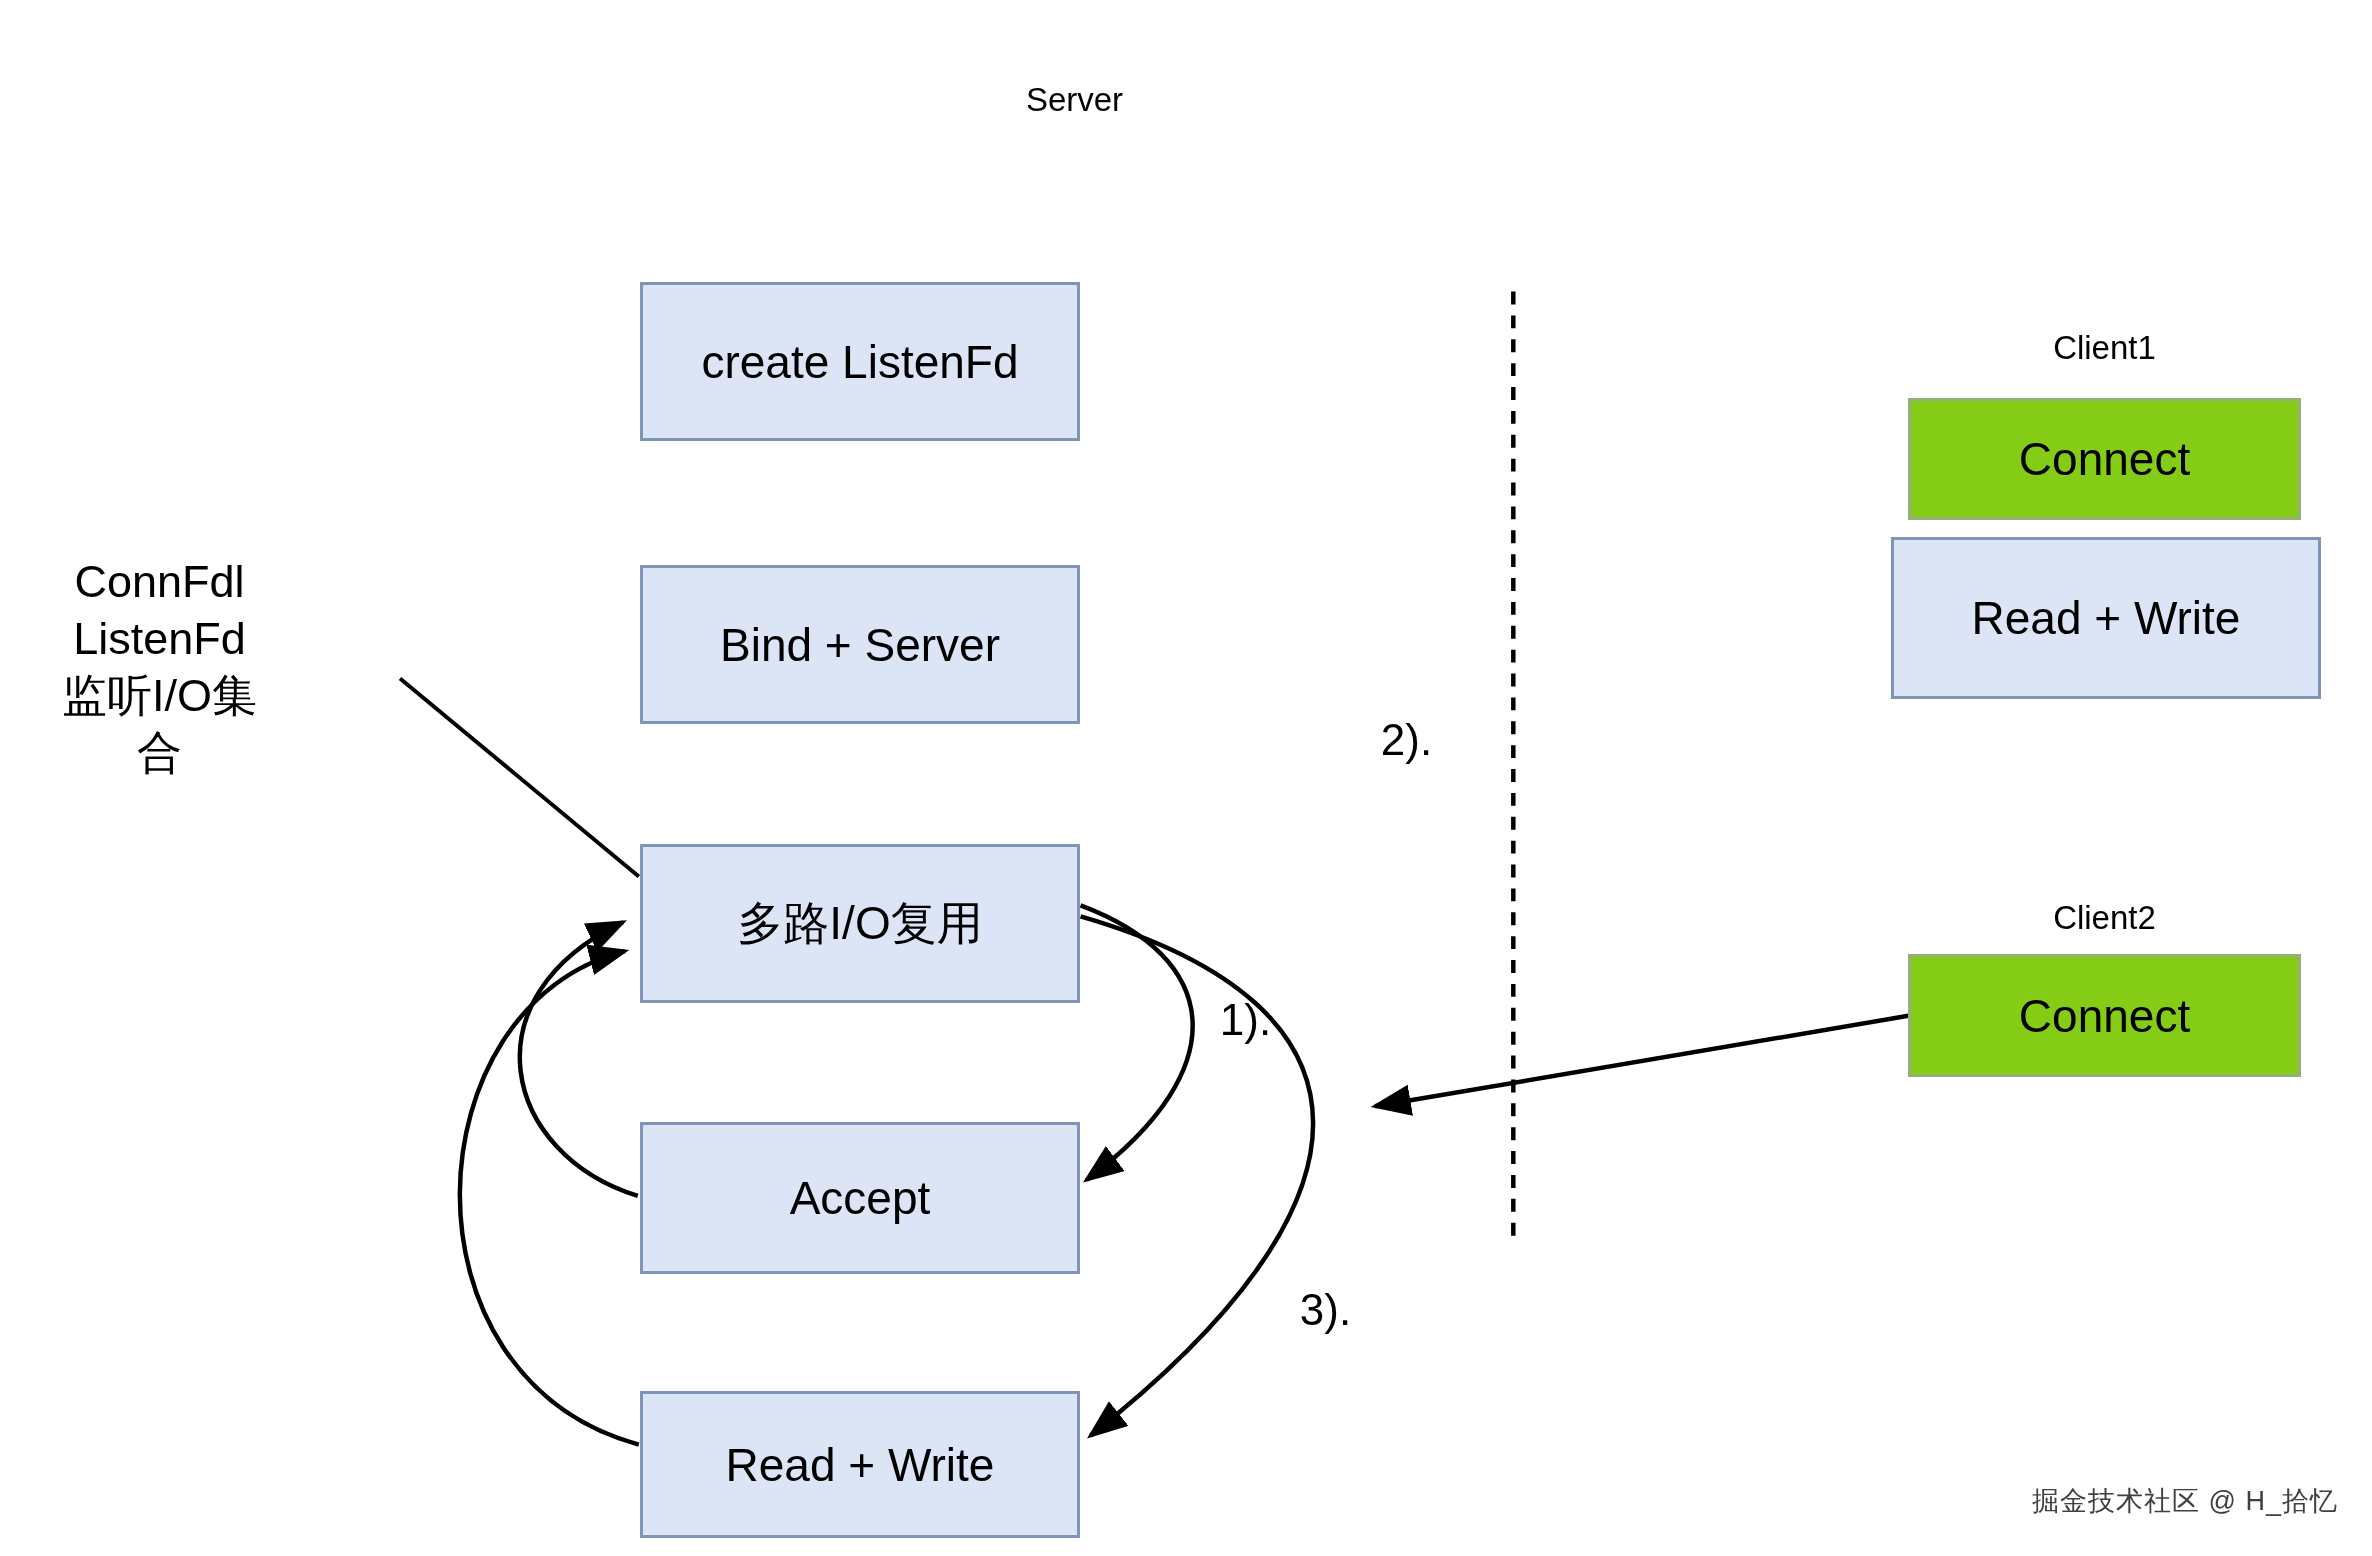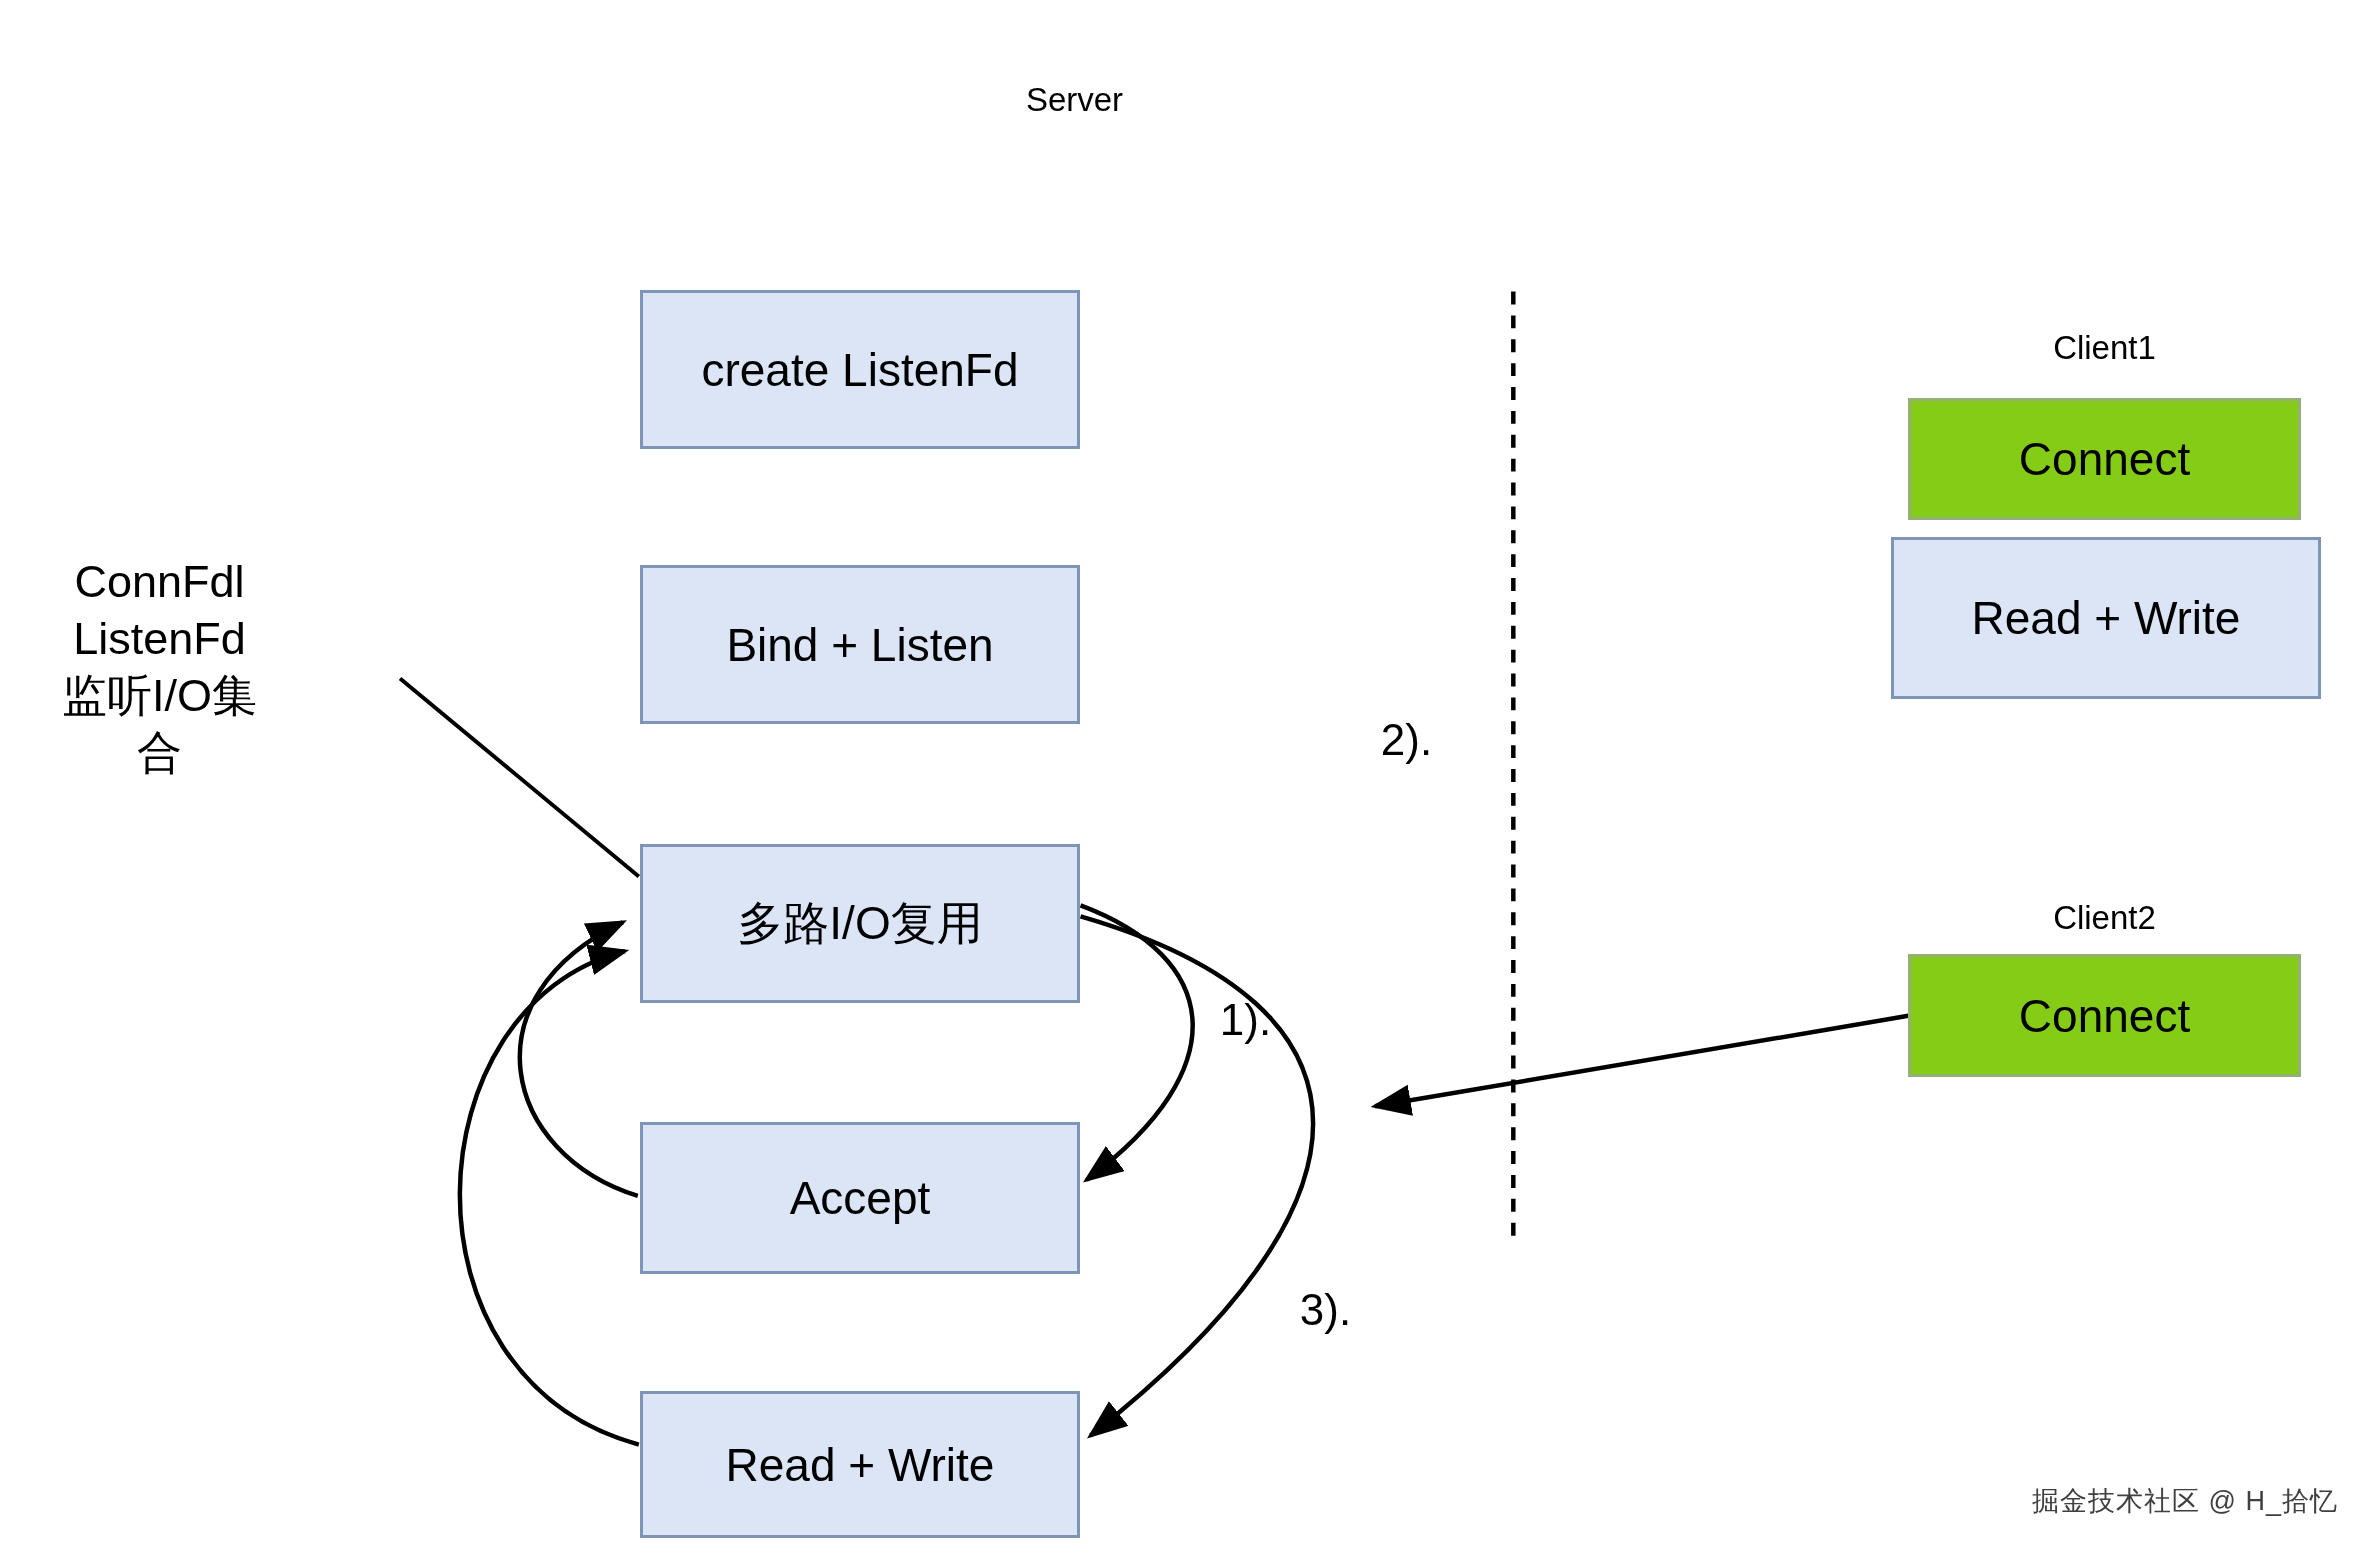--- a/index.html
+++ b/index.html
@@ -97,26 +97,26 @@
 
     <path d="M 1086 921 C 1400 1012, 1392 1210, 1096 1443" fill="none" stroke="#000000" stroke-width="4.5" marker-end="url(#arrow)"></path>
 
     <path d="M 642 1452 C 395 1385, 414 1010, 628 956" fill="none" stroke="#000000" stroke-width="4.5" marker-end="url(#arrow)"></path>
 
     <path d="M 1918 1021 L 1382 1112" fill="none" stroke="#000000" stroke-width="4.5" marker-end="url(#arrow)"></path>
   </svg>
 
   <div class="diagram-title" style="left:975px; top:72px; width:199px;">Server</div>
 
-  <div class="node blue" style="left:640px; top:282px; width:440px; height:159px;margin-top:8px;">
+  <div class="node blue" style="left:640px; top:282px; width:440px; height:159px;">
     <span>create ListenFd</span>
   </div>
 
   <div class="node blue" style="left:640px; top:565px; width:440px; height:159px;">
-    <span>Bind + Listen</span>
+    <span>Bind + Server</span>
   </div>
 
   <div class="node blue" style="left:640px; top:844px; width:440px; height:159px;">
     <span>多路I/O复用</span>
   </div>
 
   <div class="node blue" style="left:640px; top:1122px; width:440px; height:152px;text-align:center;">
     <span>Accept</span>
   </div>
 

